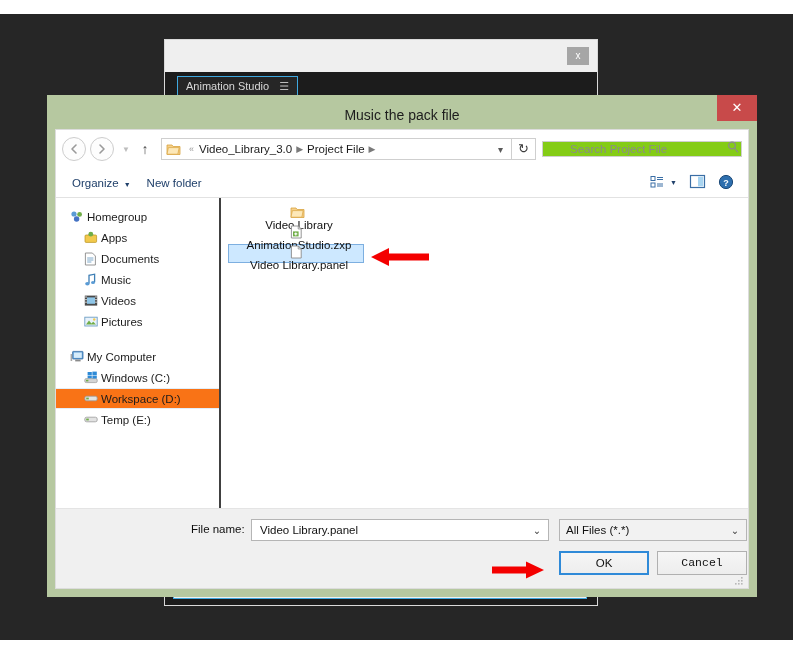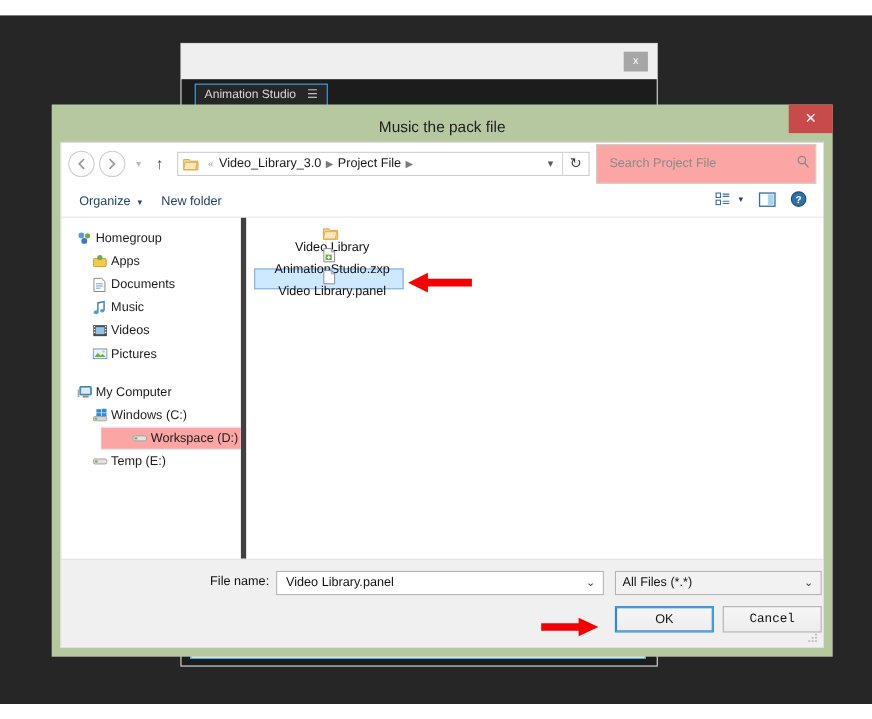--- a/index.html
+++ b/index.html
@@ -227,29 +227,29 @@
     text-align: center;
     line-height: 20px;
     font-size: 13px;
     color: #3c3c3c;
     background: #ffffff;
     cursor: pointer;
     margin-left: -3px;
   }
   .search-box {
     width: 200px;
-    height: 36px;
+    height: 16px;
     flex: none;
     margin-left: 6px;
     border: 1px solid #cfcfcf;
     box-sizing: border-box;
-    background: #fca5a5;
-    display: flex;
-    align-items: center;
-    padding: 0 4px 0 9px;
+    background: #84cc16;
+    display: flex;
+    align-items: center;
+    padding: 0 4px 0 25px;
     cursor: text;
   }
   .search-box input {
     border: none;
     outline: none;
     flex: 1;
     font-family: "Liberation Sans", sans-serif;
     font-size: 11.5px;
     color: #3c3c3c;
     background: transparent;
@@ -292,41 +292,40 @@
     left: 0;
     top: 68px;
     width: 100%;
     bottom: 80px;
     display: flex;
     background: #ffffff;
   }
   .sidebar {
     width: 163px;
     flex: none;
-    border-right: 5px solid #404040;
+    border-right: 2px solid #404040;
     padding-top: 8px;
     overflow: hidden;
     font-size: 11.5px;
     color: #1c1c1c;
   }
   .nav-item {
     height: 21px;
     display: flex;
     align-items: center;
     padding-left: 14px;
     cursor: pointer;
     white-space: nowrap;
   }
   .nav-item.indent { padding-left: 28px; }
   .nav-item.selected {
-    background: #fca5a5;
+    background: #f97316;
     border-top: 1px solid #e3eef8;
     border-bottom: 1px solid #e3eef8;
     height: 19px;
-    margin-left: 36px;
   }
   .nav-item .ic { width: 17px; flex: none; display: flex; align-items: center; }
   .nav-spacer { height: 14px; }
 
   .filelist {
     flex: 1;
     padding: 8px 0 0 8px;
     position: relative;
     background: #ffffff;
   }

